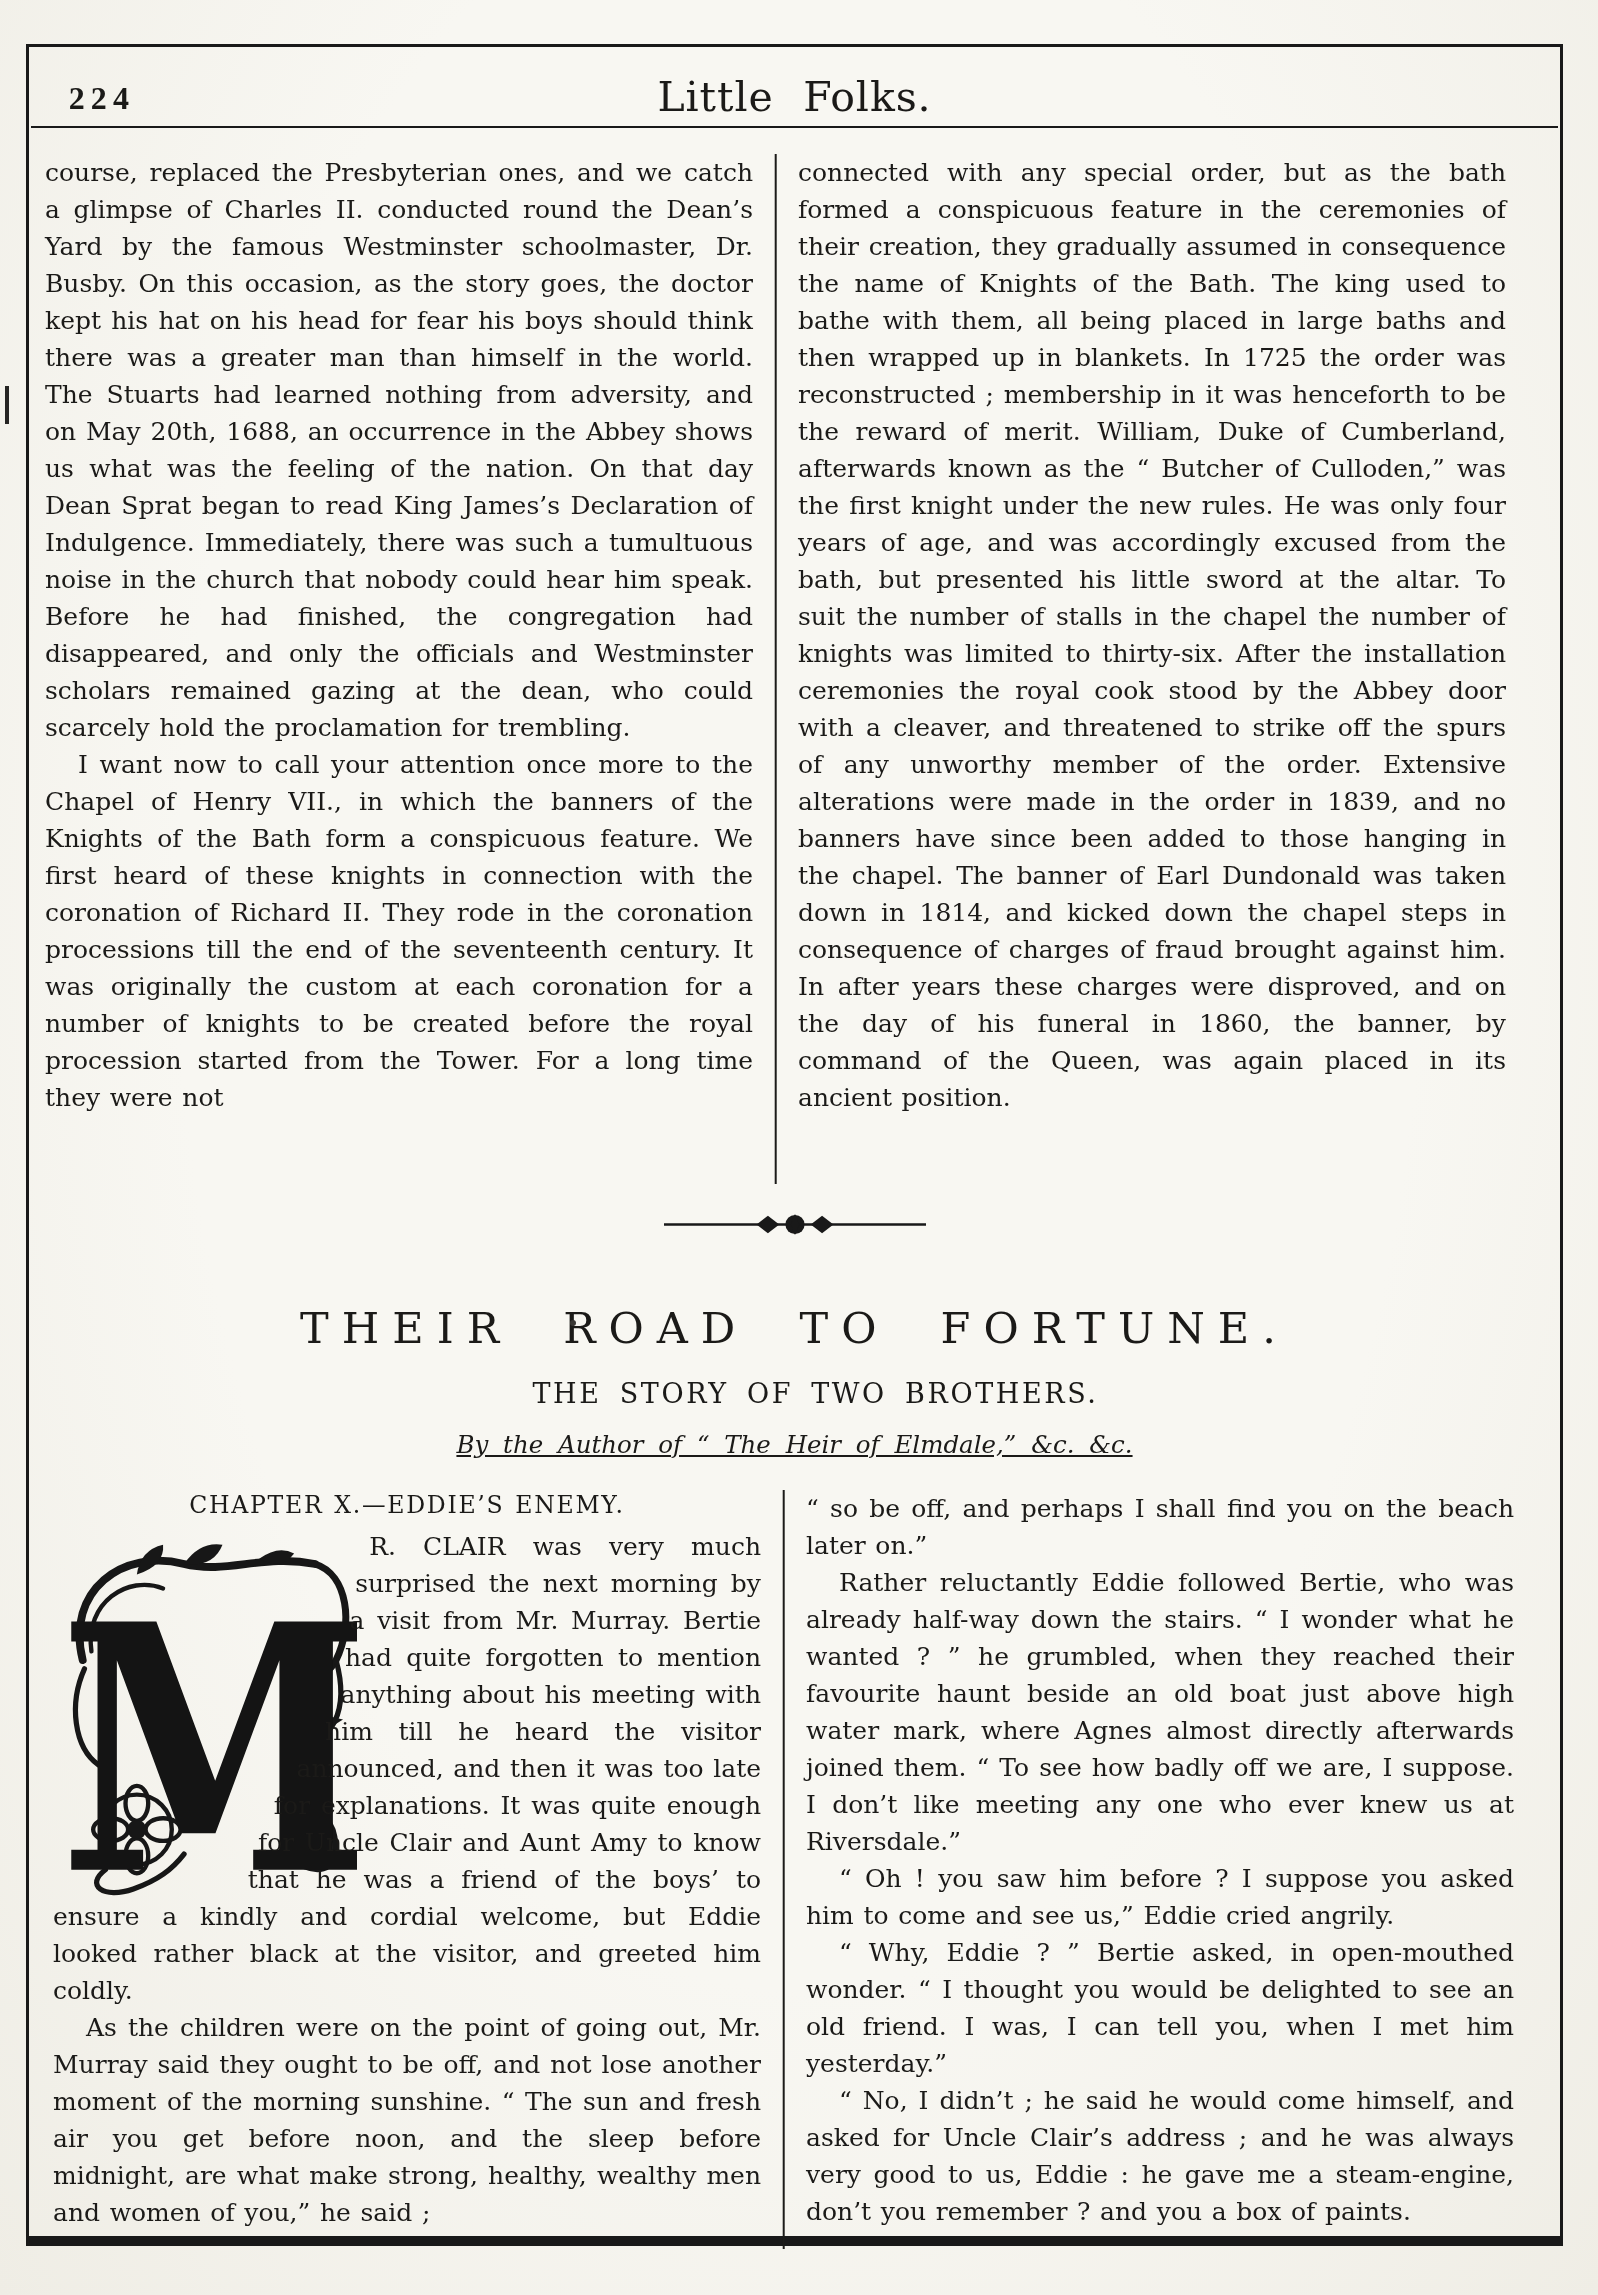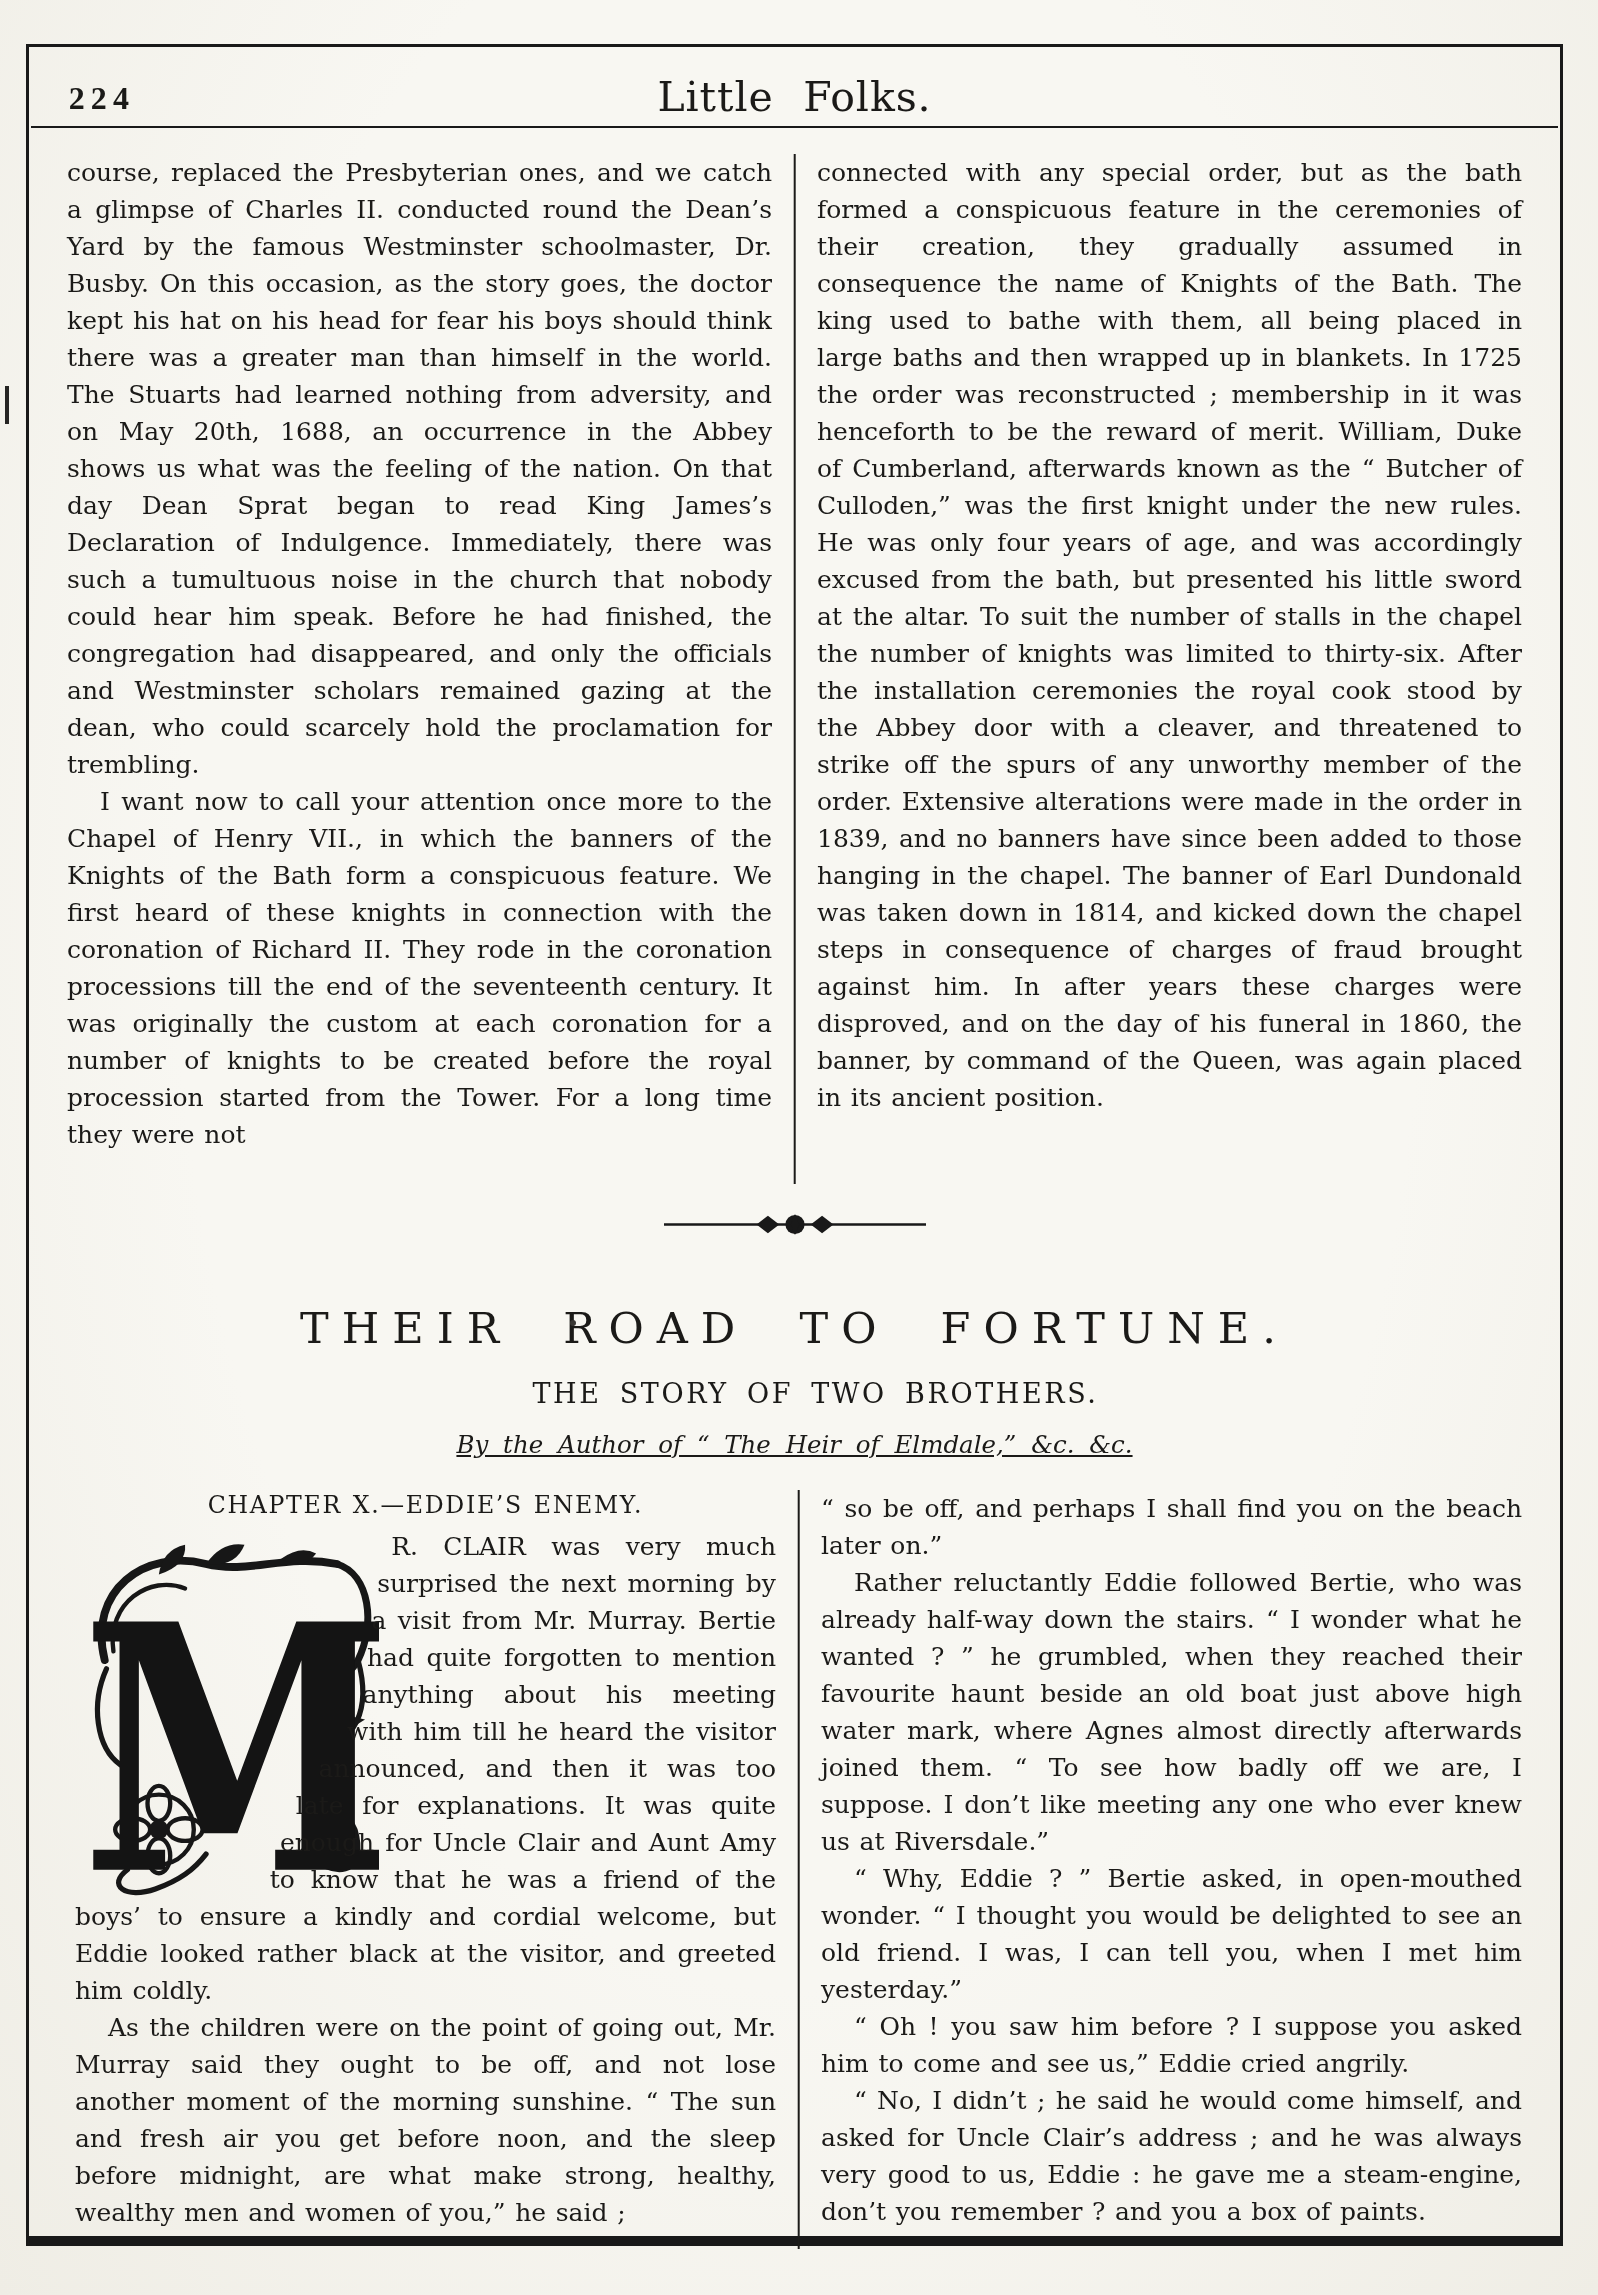--- a/index.html
+++ b/index.html
@@ -11,21 +11,21 @@
   }
   .frame{
     position:absolute;left:26px;top:44px;width:1531px;height:2189px;
     border:3.5px solid #191919;border-bottom-width:10.5px;
   }
   
   .header{height:79px;border-bottom:2.6px solid #191919;position:relative;margin:0 1.7px;}
   .page-number{position:absolute;left:38px;bottom:8.7px;font-size:32px;font-weight:bold;letter-spacing:6.1px;font-family:Liberation Serif, serif;}
   .masthead{position:absolute;left:0;right:0;bottom:5.2px;text-align:center;font-size:41px;letter-spacing:0.9px;word-spacing:15.7px;}
   
-  .cols{display:flex;padding:0 38px;}
+  .cols{display:flex;padding:0 16px;}
   .col{width:708px;text-align:justify;font-size:25px;line-height:37px;word-spacing:1.7px;}
   .gutter{width:45px;position:relative;flex:none;}
   .vrule{position:absolute;left:50%;top:0;bottom:0;width:2.6px;background:#1c1b19;transform:translateX(-50%);}
   .section1{margin-top:26px;height:1030px;overflow:hidden;}
   .section2{margin-top:30px;height:759px;overflow:hidden;margin-left:8px;}
   p{margin:0;}
   p.indent{text-indent:33px;}
   
   .ornament-wrap{margin-top:30px;text-align:center;height:21px;}
   
@@ -114,22 +114,22 @@
       </div>
       <p>R. CLAIR was very much surprised the next morning by a visit from Mr. Murray.  Bertie had quite forgotten to mention anything about his meeting with him till he heard the visitor announced, and then it was too late for explanations.  It was quite enough for Uncle Clair and Aunt Amy to know that he was a friend of the boys’ to ensure a kindly and cordial welcome, but Eddie looked rather black at the visitor, and greeted him coldly.</p>
       <p class="indent">As the children were on the point of going out, Mr. Murray said they ought to be off, and not lose another moment of the morning sunshine.  “ The sun and fresh air you get before noon, and the sleep before midnight, are what make strong, healthy, wealthy men and women of you,” he said ;</p>
     </div>
     <div class="gutter">
       <div class="vrule"></div>
     </div>
     <div class="col">
       <p>“ so be off, and perhaps I shall find you on the beach later on.”</p>
       <p class="indent">Rather reluctantly Eddie followed Bertie, who was already half-way down the stairs.  “ I wonder what he wanted ? ” he grumbled, when they reached their favourite haunt beside an old boat just above high water mark, where Agnes almost directly afterwards joined them.  “ To see how badly off we are, I suppose.  I don’t like meeting any one who ever knew us at Riversdale.”</p>
+      <p class="indent">“ Oh ! you saw him before ?  I suppose you asked him to come and see us,” Eddie cried angrily.</p>
       <p class="indent">“ Why, Eddie ? ”  Bertie asked, in open-mouthed wonder.  “ I thought you would be delighted to see an old friend.  I was, I can tell you, when I met him yesterday.”</p>
-      <p class="indent">“ Oh ! you saw him before ?  I suppose you asked him to come and see us,” Eddie cried angrily.</p>
       <p class="indent">“ No, I didn’t ; he said he would come himself, and asked for Uncle Clair’s address ; and he was always very good to us, Eddie : he gave me a steam-engine, don’t you remember ? and you a box of paints.</p>
     </div>
   </div>
 
 </div>
 
 <div class="artifact artifact-dash"></div>
 <div class="artifact artifact-dot"></div>
 
 

